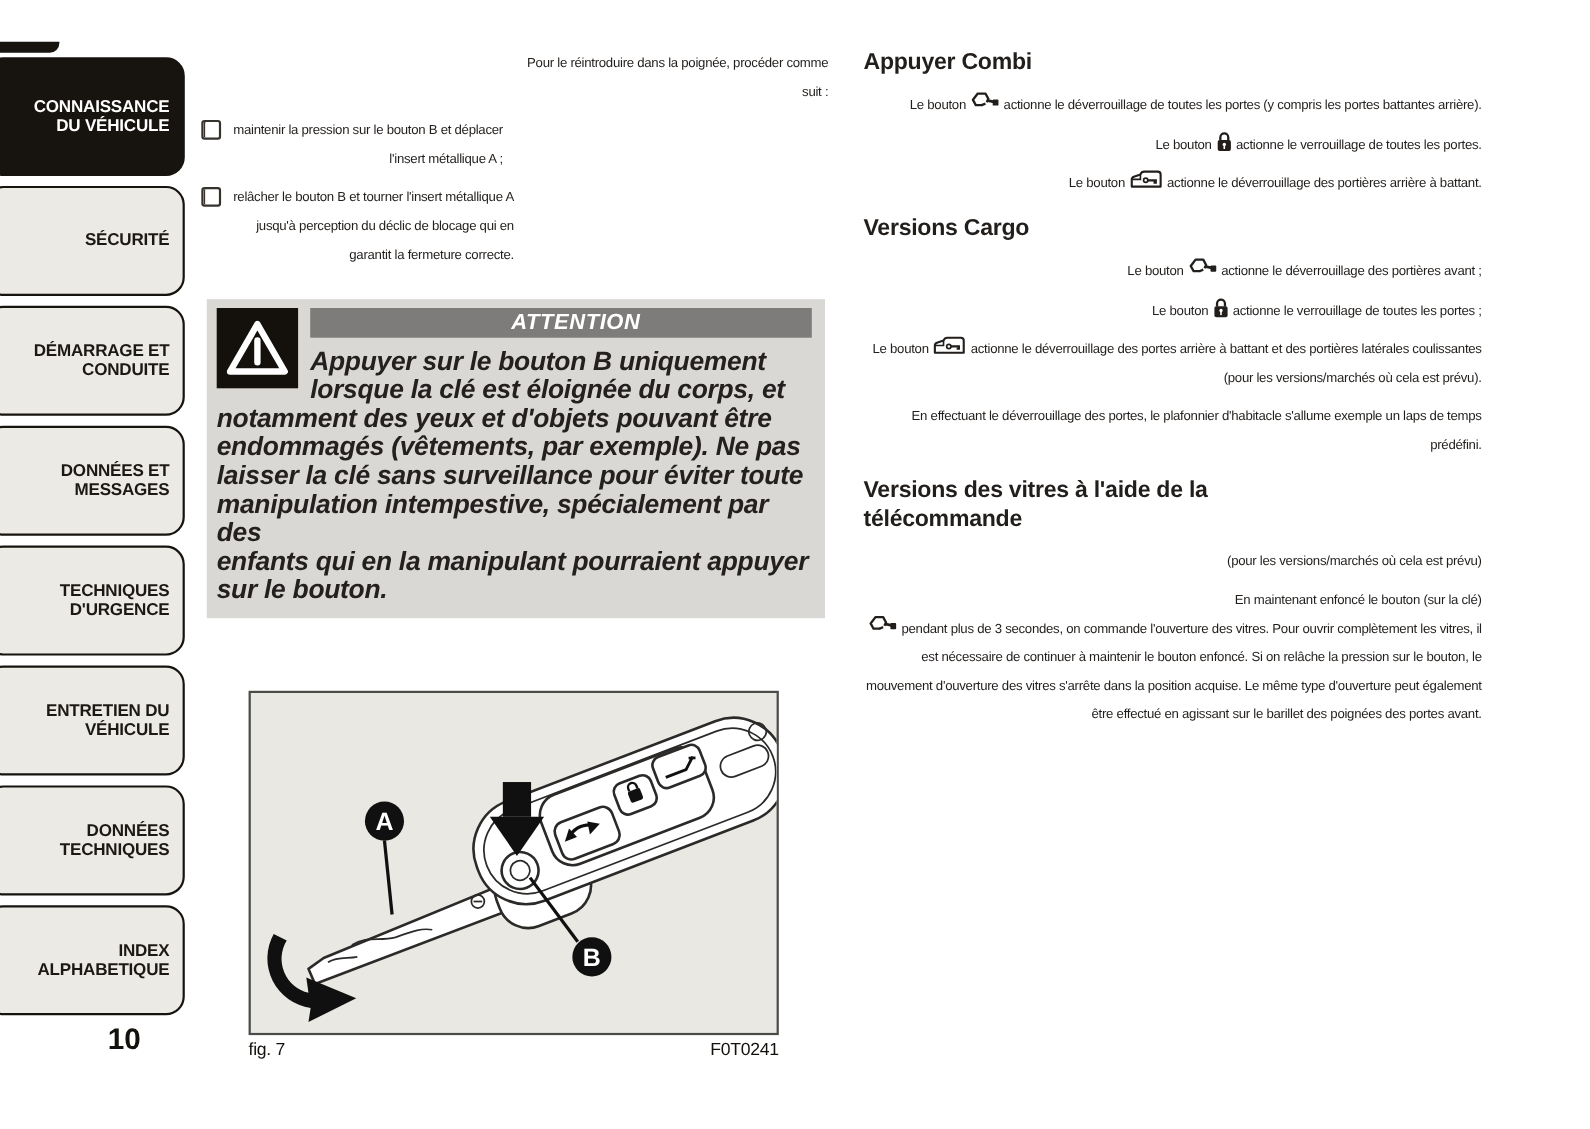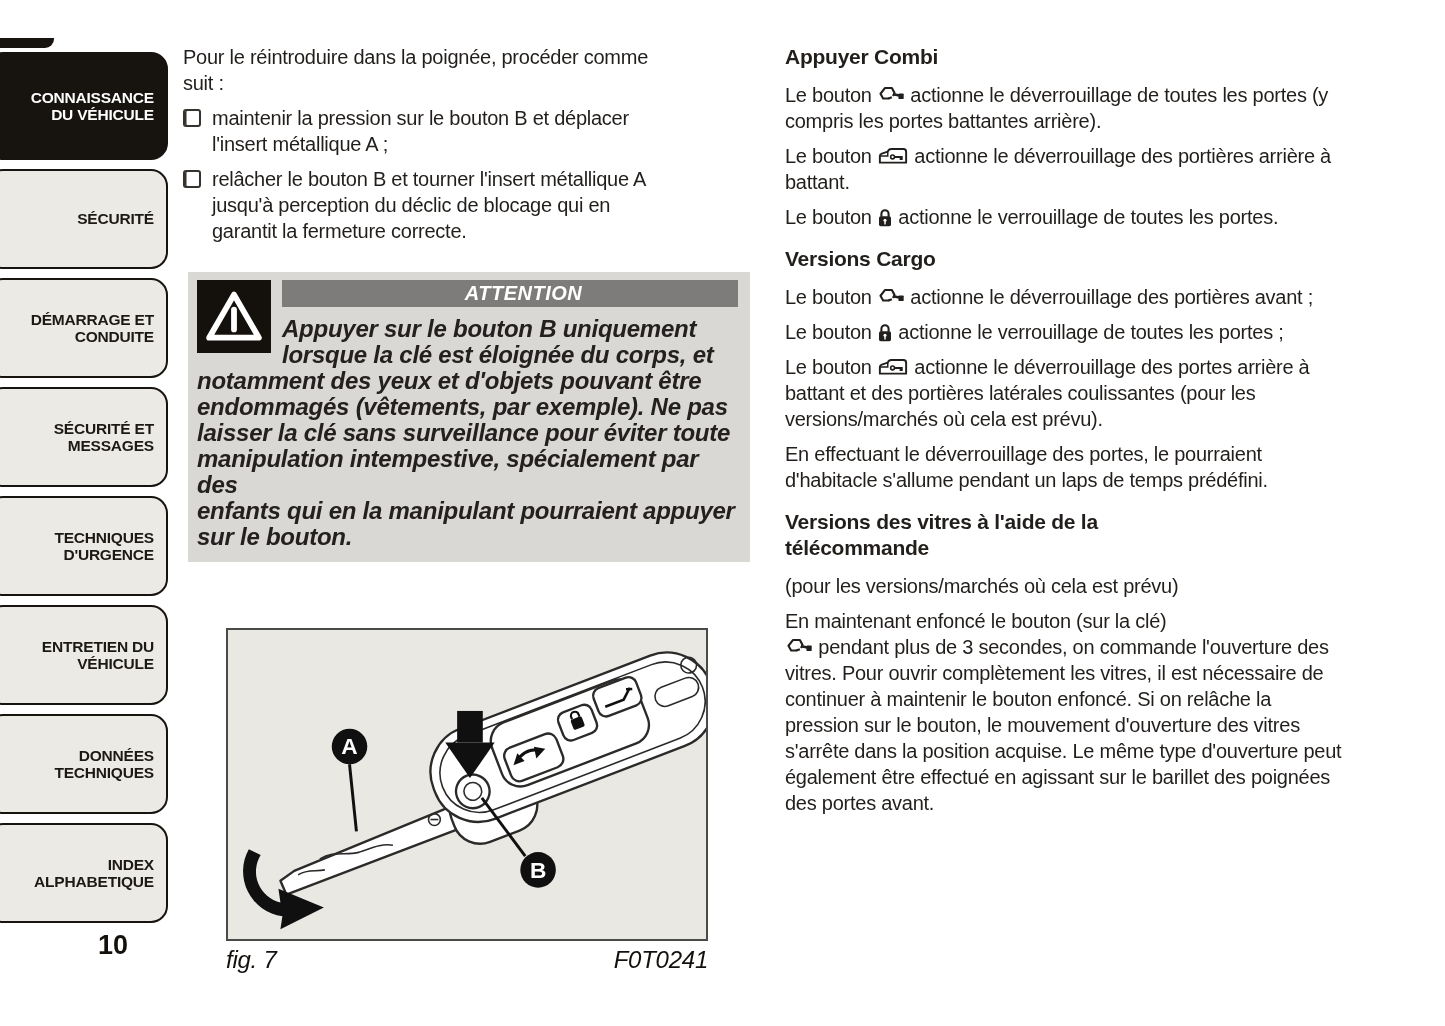--- a/index.html
+++ b/index.html
@@ -21,21 +21,21 @@
     color:#1c1813;white-space:pre-line;
   }
   .tab.active{background:#17130f;color:#ffffff;}
   .page-number{
     position:absolute;left:0;top:930px;width:226px;text-align:center;
     font-weight:bold;font-size:27px;color:#14100c;
   }
   
   .col-middle{position:absolute;left:183px;top:44px;width:570px;}
   .col-right{position:absolute;left:785px;top:44px;width:562px;}
-  .body-text{font-size:20px;line-height:26px;letter-spacing:-0.25px;white-space:pre-line;}
+  .body-text{font-size:12px;line-height:26px;letter-spacing:-0.25px;white-space:pre-line;text-align:right;}
   .intro{margin:0 0 9px 0;}
   .bullet-row{display:flex;gap:11px;margin:0 0 9px 0;}
   .bullet-square{
     flex:none;width:14px;height:14px;margin-top:4px;
     border:2px solid #36322e;border-radius:3px;background:#fff;
     box-shadow:inset 1.5px 0 0 #36322e;
   }
   
   .attn-box{
     box-sizing:border-box;margin-top:28px;margin-left:5px;width:562px;
@@ -53,21 +53,21 @@
     margin-top:9px;font-weight:bold;font-style:italic;
     font-size:24px;line-height:26px;letter-spacing:-0.25px;white-space:pre-line;color:#242020;
   }
   
   .figure-box{
     box-sizing:border-box;margin-top:66px;margin-left:43px;width:482px;height:313px;
     background:#e9e8e3;border:2px solid #4a4a48;
   }
   .figure-caption-row{
     margin-left:43px;margin-top:5px;width:482px;display:flex;justify-content:space-between;
-    font-size:24px;letter-spacing:-0.25px;color:#14100c;font-style:italic;
+    font-size:16px;letter-spacing:-0.25px;color:#14100c;
   }
   
   .section{margin-bottom:16px;}
   .section h3{margin:0 0 12px 0;font-size:21px;line-height:26px;letter-spacing:-0.25px;white-space:pre-line;}
   .subheading{margin:0 0 9px 0;}
   .para{margin:0 0 9px 0;}
   
   .inline-icon{height:21px;vertical-align:-4px;color:#221e1b;}
   svg.unlock-icon{width:28px;height:21px;}
   svg.lock-icon{width:16px;height:23px;vertical-align:-5px;}
@@ -114,21 +114,21 @@
 DU VÉHICULE</span>
     </div>
     <div class="tab" style="top:169px;height:100px;">
       <span>SÉCURITÉ</span>
     </div>
     <div class="tab" style="top:278px;height:100px;">
       <span>DÉMARRAGE ET
 CONDUITE</span>
     </div>
     <div class="tab" style="top:387px;height:100px;">
-      <span>SÉCURITÉ ET
+      <span>DONNÉES ET
 MESSAGES</span>
     </div>
     <div class="tab" style="top:496px;height:100px;">
       <span>TECHNIQUES
 D'URGENCE</span>
     </div>
     <div class="tab" style="top:605px;height:100px;">
       <span>ENTRETIEN DU
 VÉHICULE</span>
     </div>
@@ -241,40 +241,40 @@
     </div>
   </div>
 
   <div class="col-right">
 
     <div class="section">
       <h3>Appuyer Combi</h3>
       <p class="body-text para">Le bouton <svg class="inline-icon unlock-icon">
             <use href="#unlock-icon"></use>
           </svg> actionne le déverrouillage de toutes les portes (y compris les portes battantes arrière).</p>
+      <p class="body-text para">Le bouton <svg class="inline-icon lock-icon">
+            <use href="#lock-icon"></use>
+          </svg> actionne le verrouillage de toutes les portes.</p>
       <p class="body-text para">Le bouton <svg class="inline-icon van-icon">
             <use href="#van-icon"></use>
           </svg> actionne le déverrouillage des portières arrière à battant.</p>
-      <p class="body-text para">Le bouton <svg class="inline-icon lock-icon">
-            <use href="#lock-icon"></use>
-          </svg> actionne le verrouillage de toutes les portes.</p>
     </div>
 
     <div class="section">
       <h3>Versions Cargo</h3>
       <p class="body-text para">Le bouton <svg class="inline-icon unlock-icon">
             <use href="#unlock-icon"></use>
           </svg> actionne le déverrouillage des portières avant ;</p>
       <p class="body-text para">Le bouton <svg class="inline-icon lock-icon">
             <use href="#lock-icon"></use>
           </svg> actionne le verrouillage de toutes les portes ;</p>
       <p class="body-text para">Le bouton <svg class="inline-icon van-icon">
             <use href="#van-icon"></use>
           </svg> actionne le déverrouillage des portes arrière à battant et des portières latérales coulissantes (pour les versions/marchés où cela est prévu).</p>
-      <p class="body-text para">En effectuant le déverrouillage des portes, le pourraient d'habitacle s'allume pendant un laps de temps prédéfini.</p>
+      <p class="body-text para">En effectuant le déverrouillage des portes, le plafonnier d'habitacle s'allume exemple un laps de temps prédéfini.</p>
     </div>
 
     <div class="section">
       <h3>Versions des vitres à l'aide de la
 télécommande</h3>
       <p class="body-text subheading">(pour les versions/marchés où cela est prévu)</p>
       <p class="body-text para">En maintenant enfoncé le bouton (sur la clé)
 <svg class="inline-icon unlock-icon">
             <use href="#unlock-icon"></use>
           </svg> pendant plus de 3 secondes, on commande l'ouverture des vitres. Pour ouvrir complètement les vitres, il est nécessaire de continuer à maintenir le bouton enfoncé. Si on relâche la pression sur le bouton, le mouvement d'ouverture des vitres s'arrête dans la position acquise. Le même type d'ouverture peut également être effectué en agissant sur le barillet des poignées des portes avant.</p>

